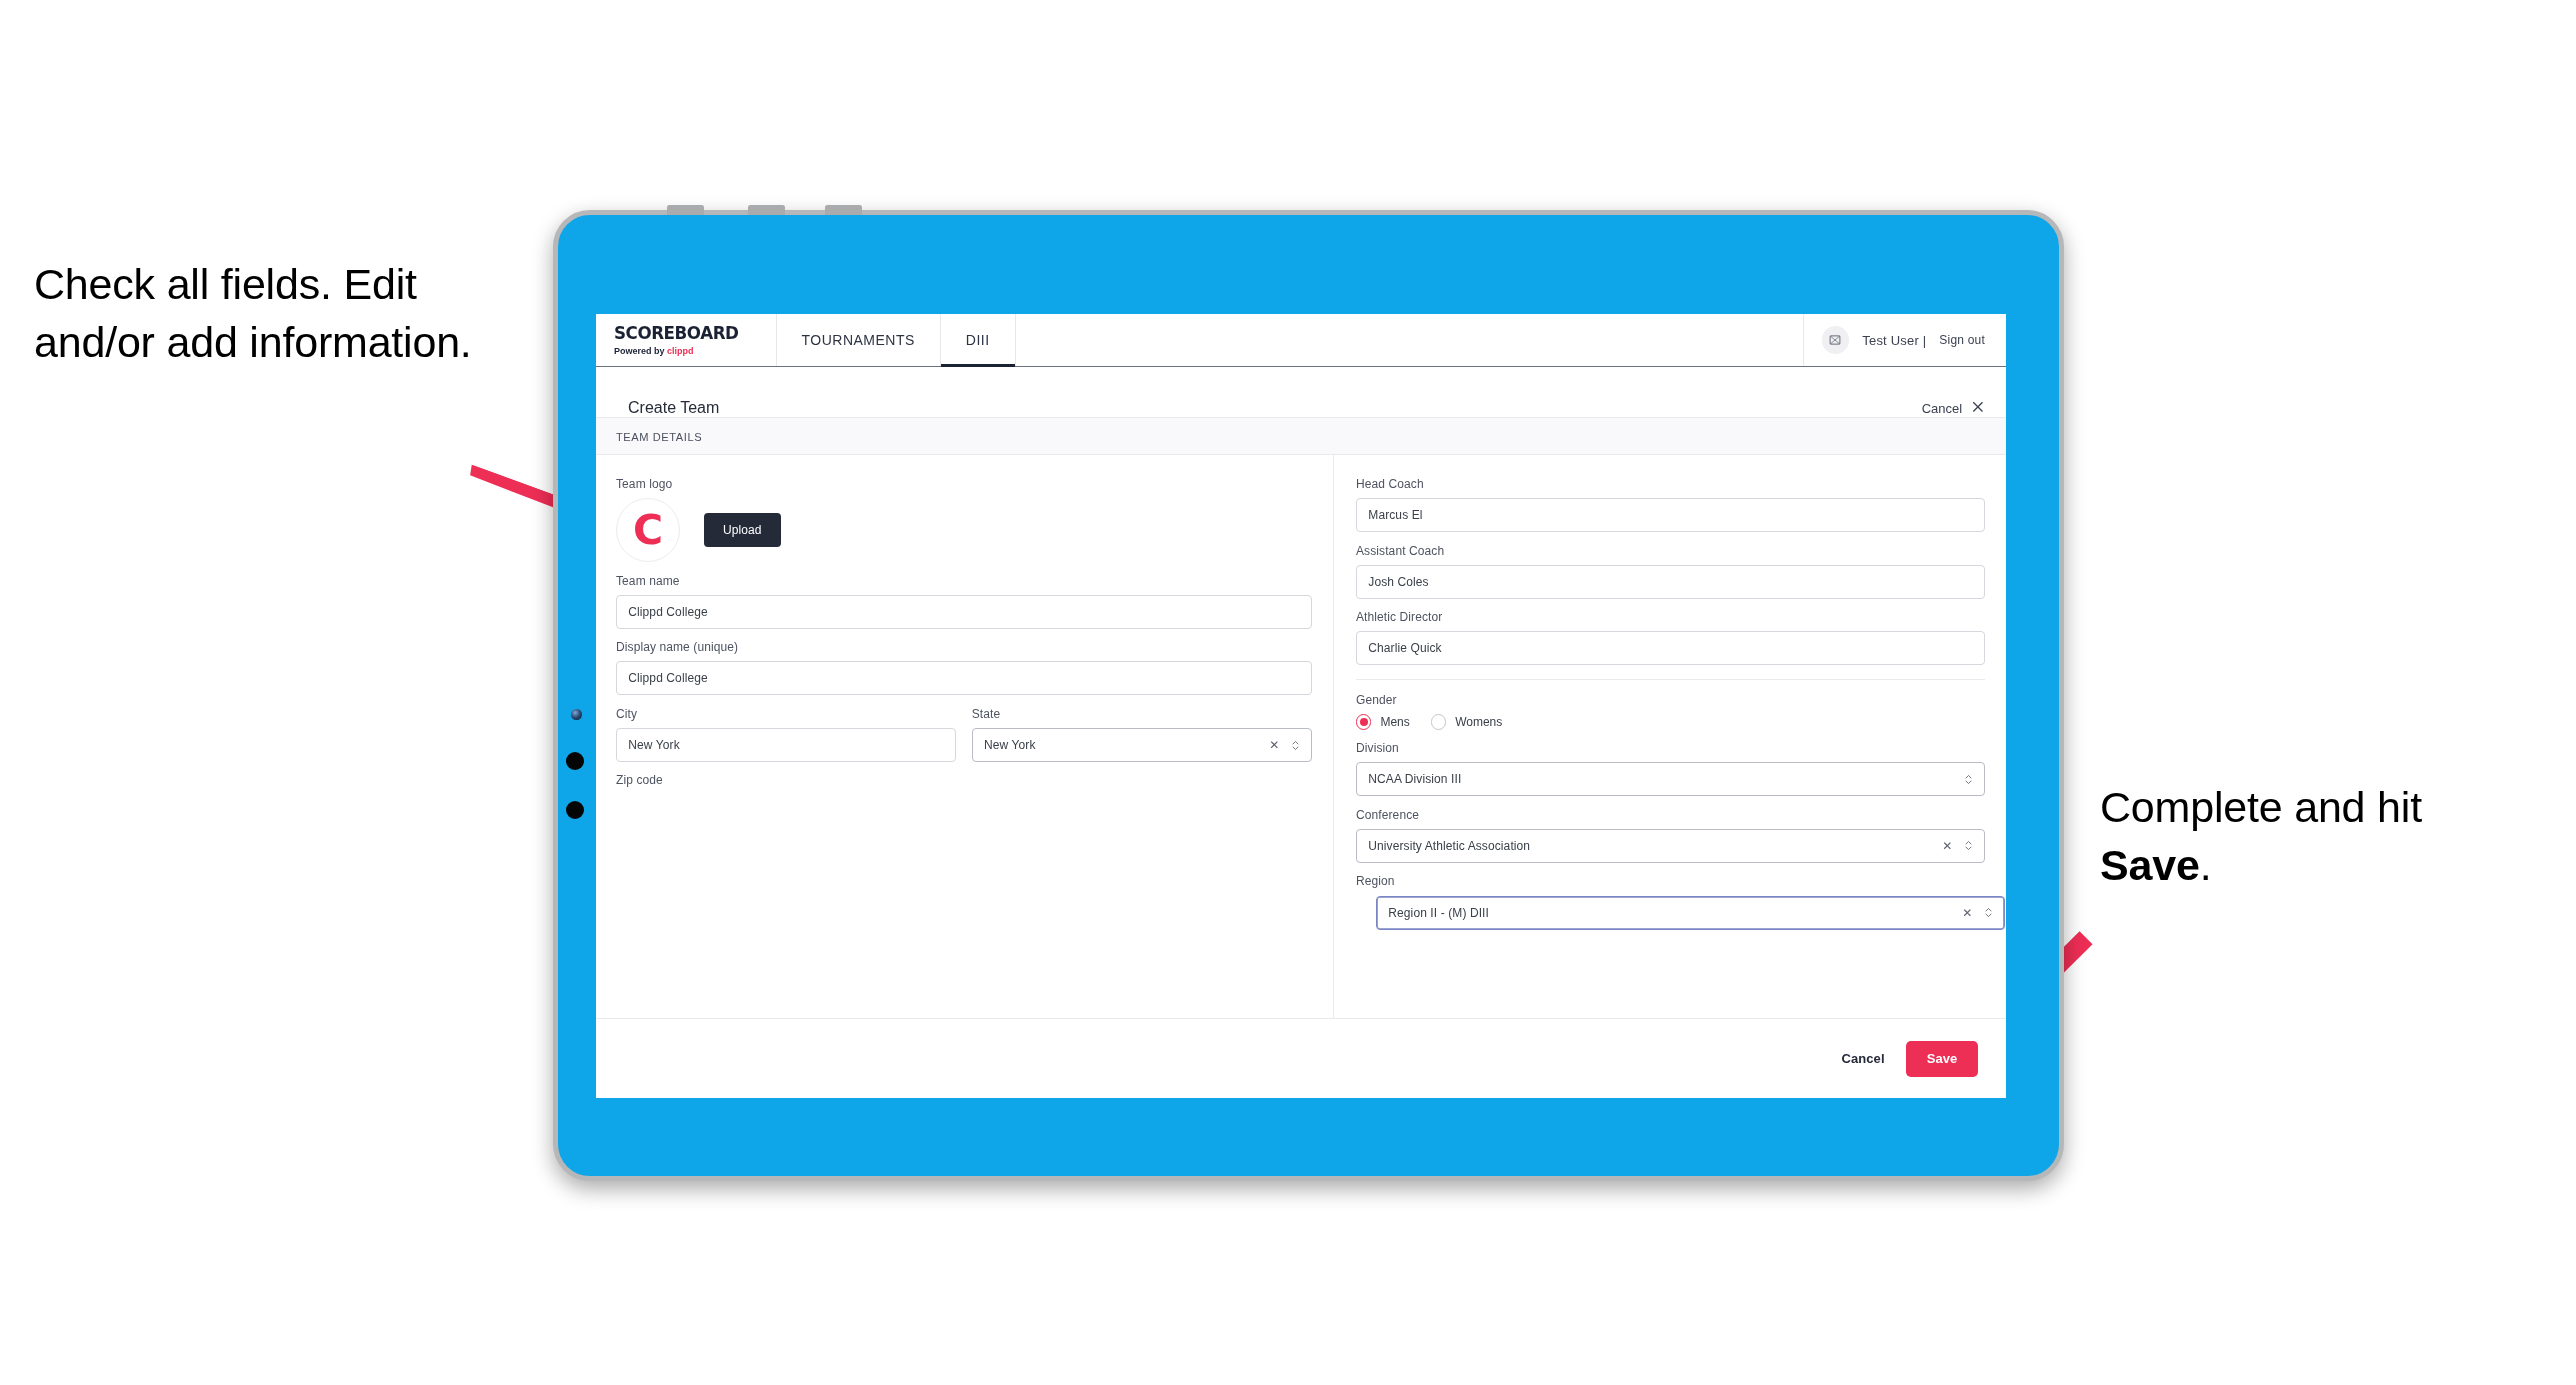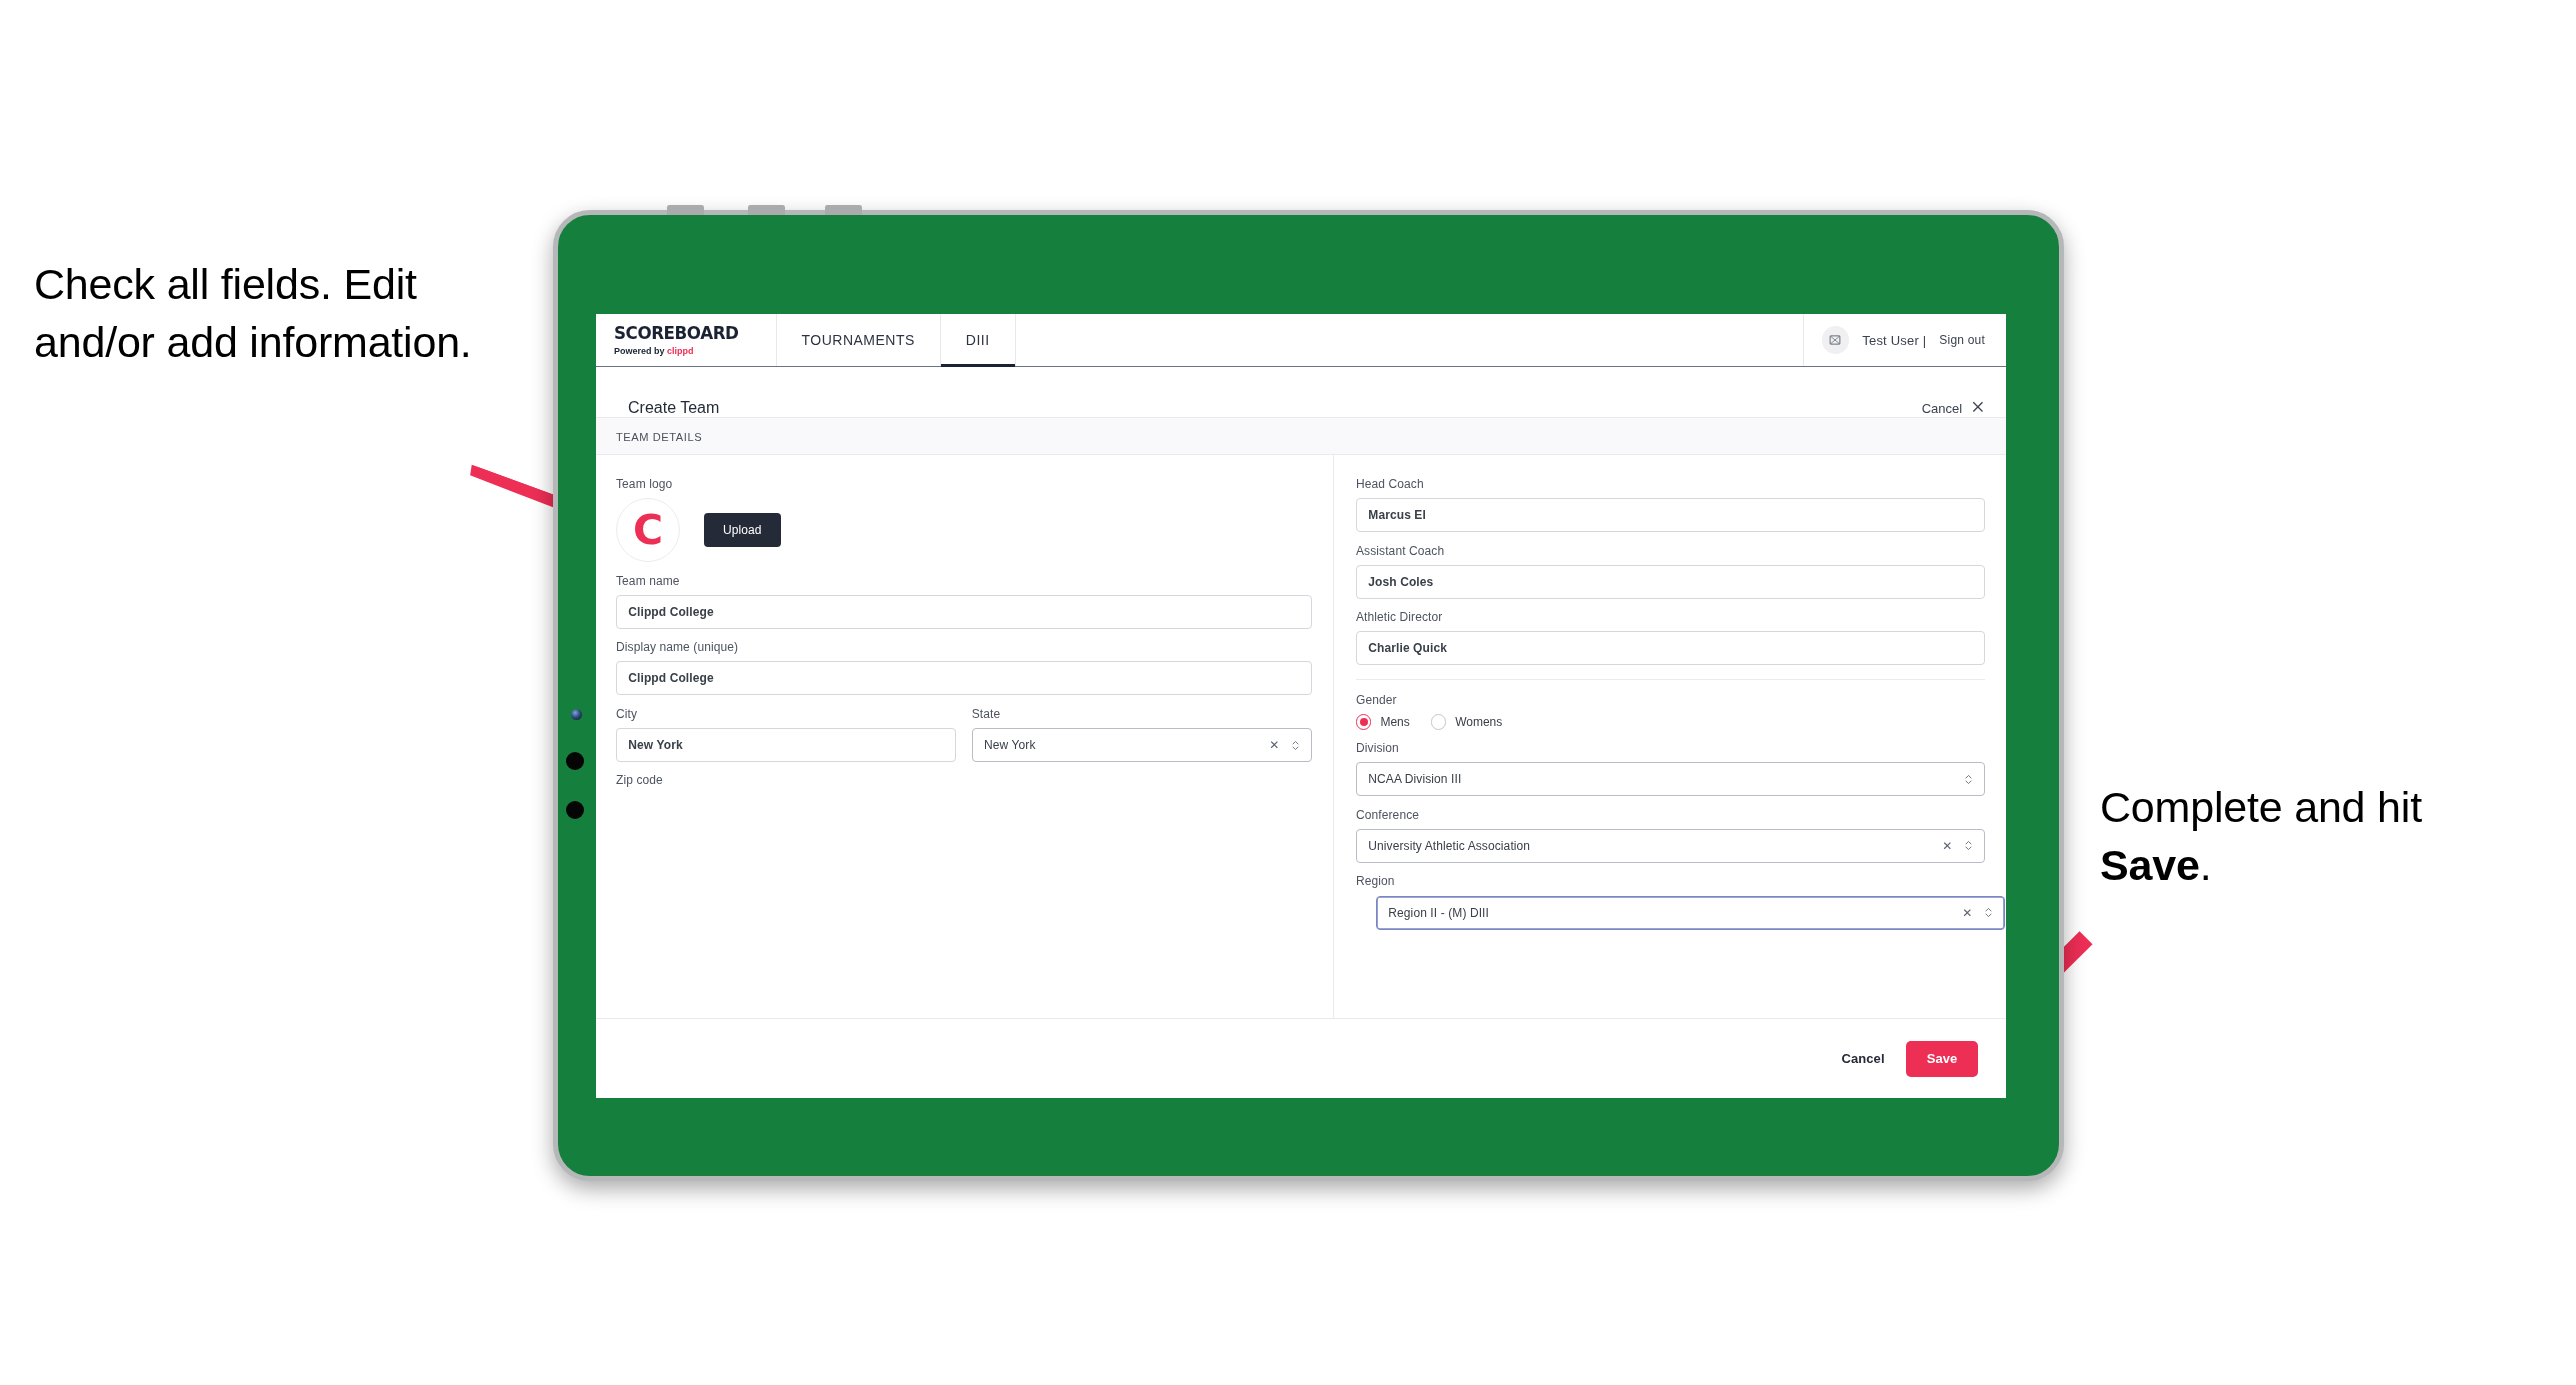--- a/index.html
+++ b/index.html
@@ -26,21 +26,21 @@
 
   .arrow-svg { position: absolute; pointer-events: none; }
   #arrow-left-svg  { left: 470px; top: 447px;  width: 154px; height: 89px; }
   #arrow-right-svg { left: 1961px; top: 920px; width: 203px; height: 138px; }
 
   
   #tablet {
     position: absolute;
     left: 553px; top: 210px;
     width: 1511px; height: 971px;
-    background: #15803d;
+    background: #0ea5e9;
     border-radius: 37px;
     border: 5.7px solid #b5b7b9;
     box-shadow: 0 8px 21px rgba(0,0,0,0.33);
   }
   .top-btn {
     position: absolute;
     top: -9.7px;
     height: 9.7px;
     width: 37px;
     background: #a9abad;
@@ -196,21 +196,20 @@
     height: 34px;
     border: 0.8px solid #d5d7dc;
     border-radius: 4px;
     background: #ffffff;
     font-family: "Liberation Sans", sans-serif;
     font-size: 12px;
     color: #3a4049;
     padding: 0 11.3px;
     line-height: 32px;
     letter-spacing: 0.1px;
-    font-weight: bold;
   }
 
   .select-box {
     position: relative;
     width: 100%;
     height: 34px;
     border: 0.8px solid #b9bcc4;
     border-radius: 4px;
     background: #ffffff;
     display: flex; align-items: center;

